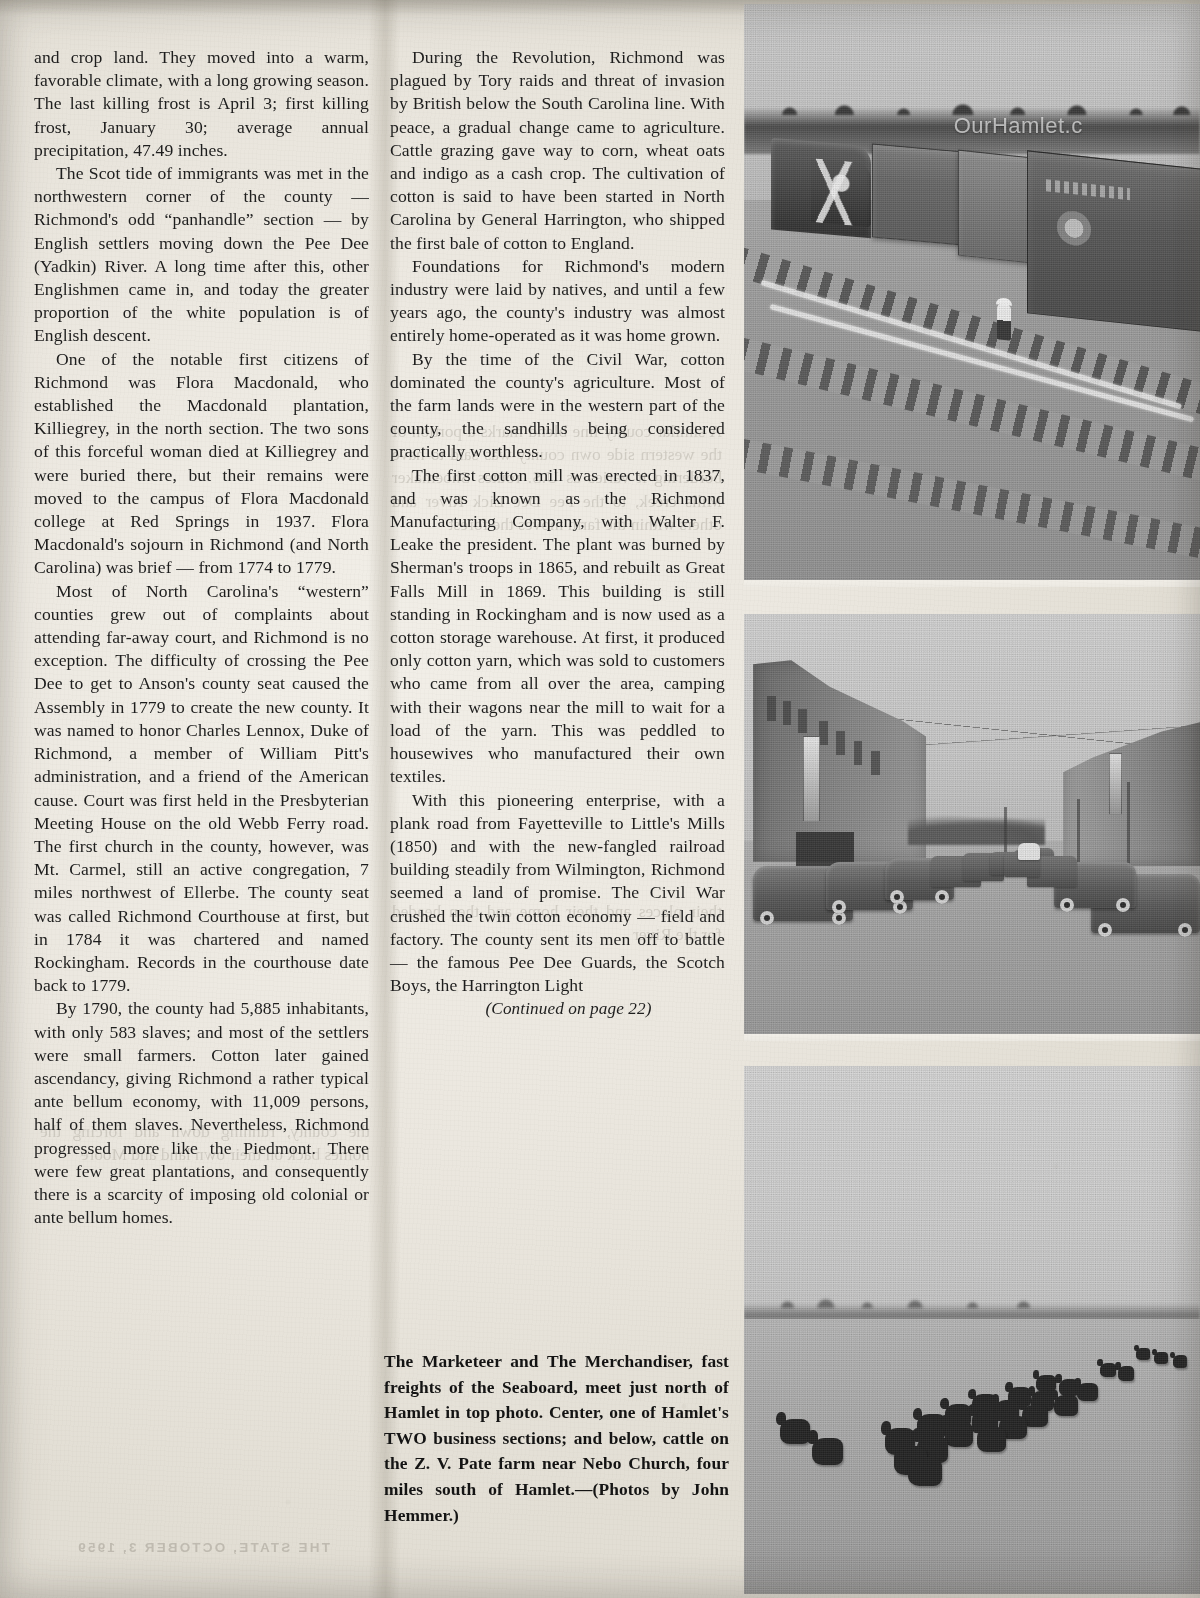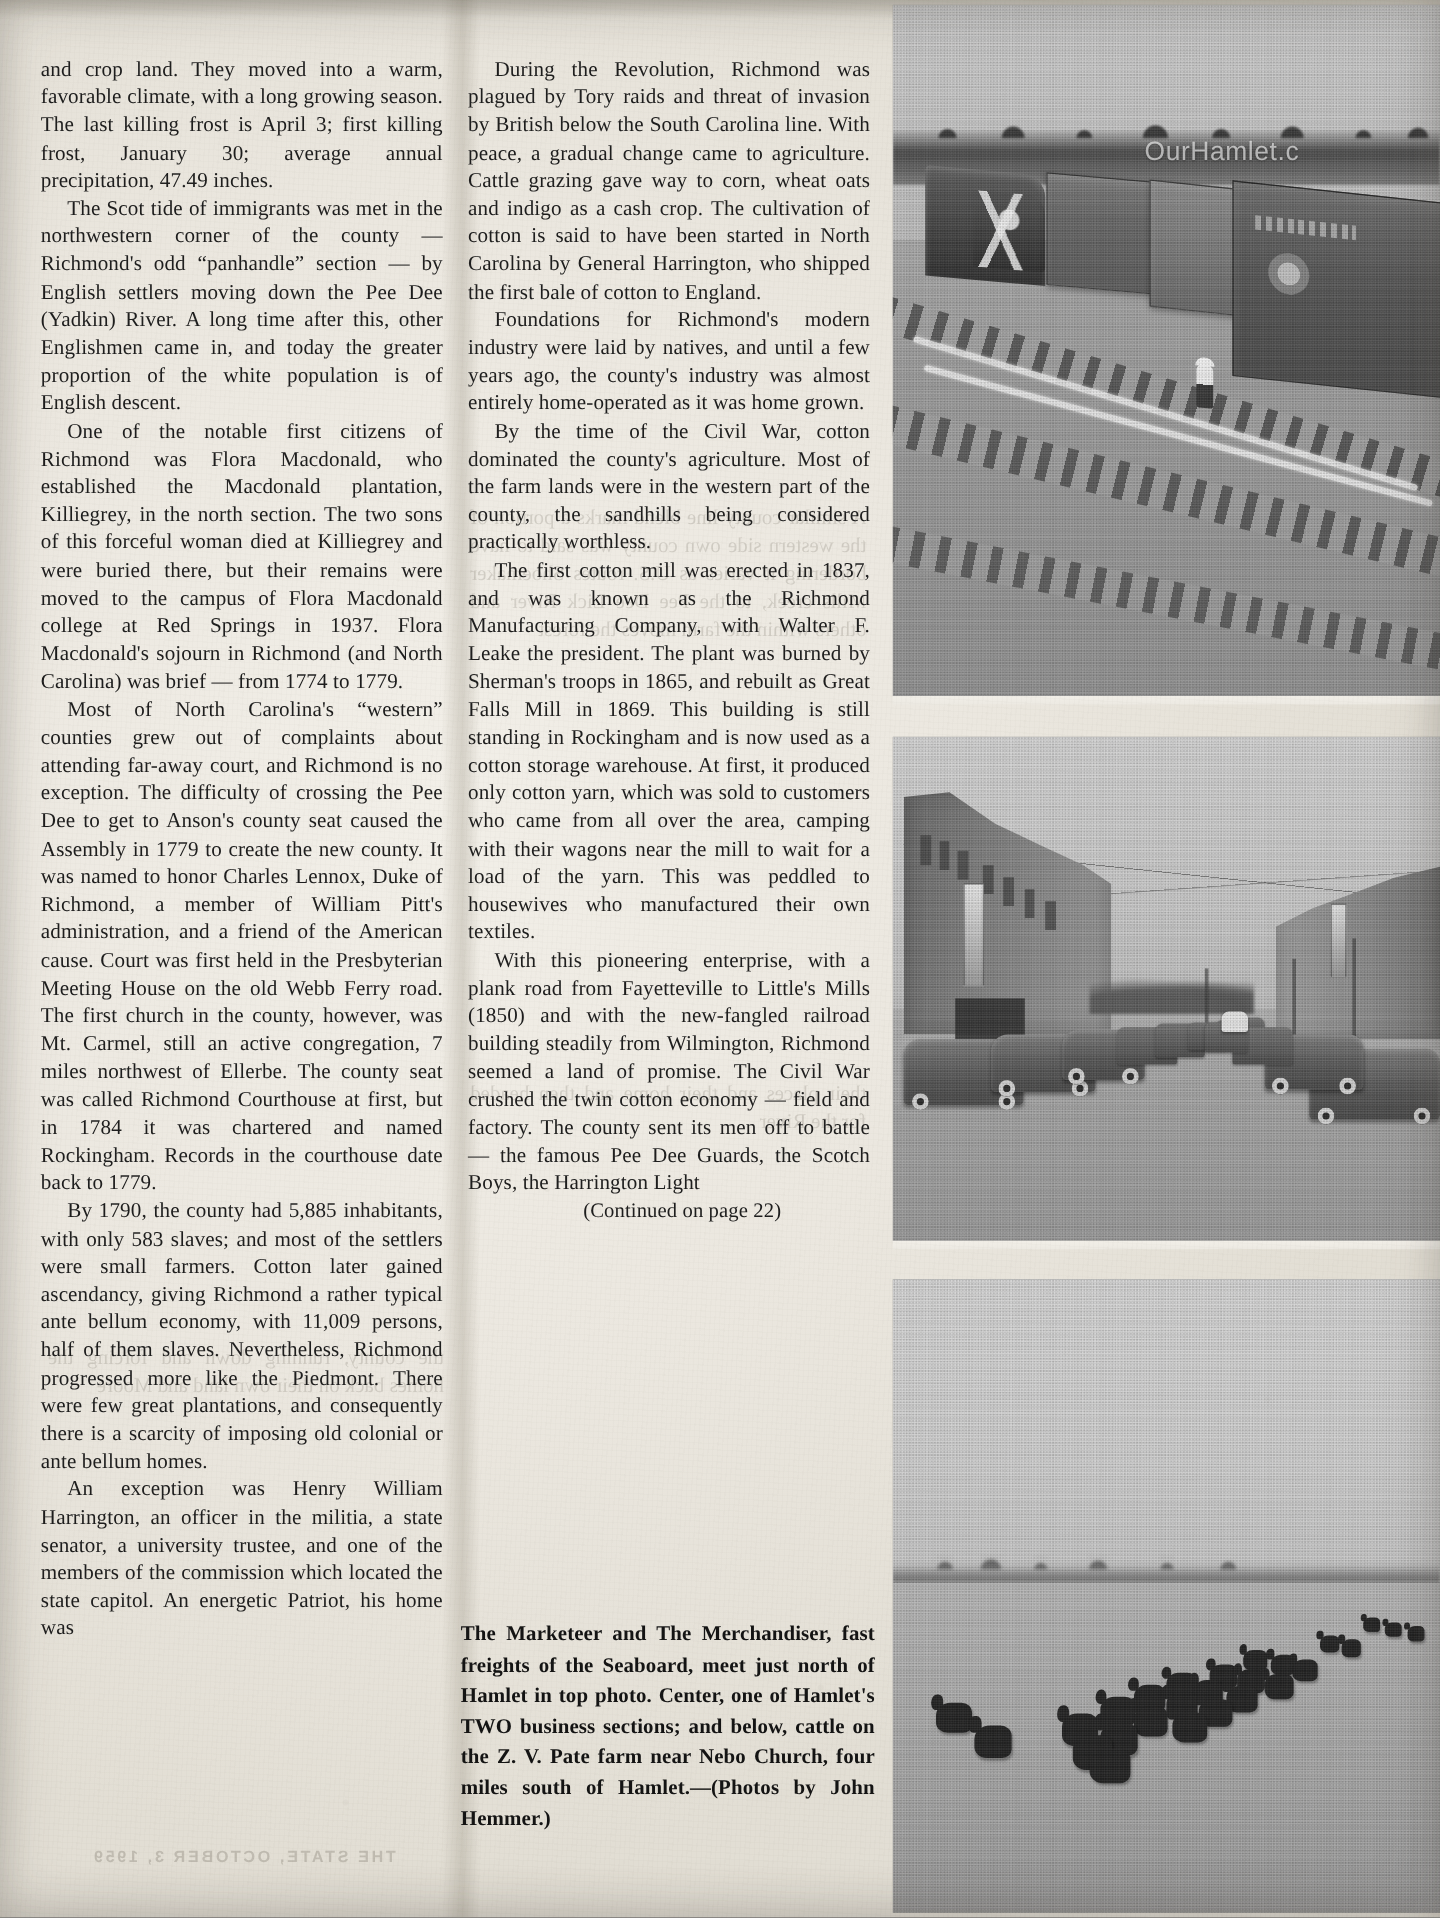--- a/index.html
+++ b/index.html
@@ -85,20 +85,21 @@
     margin: 0;
     text-indent: 22px;
     hyphens: manual;
   }
   .col p.noindent { text-indent: 0; }
 
   .continued {
     margin-top: 13px;
     text-align: center;
     text-indent: 0;
+    font-style: italic;
     font-size: 17.2px;
   }
 
   .caption {
     position: absolute;
     left: 384px;
     top: 1349px;
     width: 345px;
     z-index: 10;
     font-weight: bold;
@@ -391,21 +392,20 @@
 <div class="page">
 
   <div class="top-edge"></div>
 
   <div class="col col1">
     <p class="noindent">and crop land. They moved into a warm, favorable climate, with a long growing season. The last killing frost is April 3; first killing frost, January 30; average annual precipitation, 47.49 inches.</p>
     <p>The Scot tide of immigrants was met in the northwestern corner of the county — Richmond's odd “panhandle” section — by English settlers moving down the Pee Dee (Yadkin) River. A long time after this, other Englishmen came in, and today the greater proportion of the white population is of English descent.</p>
     <p>One of the notable first citizens of Richmond was Flora Macdonald, who established the Macdonald plantation, Killiegrey, in the north section. The two sons of this forceful woman died at Killiegrey and were buried there, but their remains were moved to the campus of Flora Macdonald college at Red Springs in 1937. Flora Macdonald's sojourn in Richmond (and North Carolina) was brief — from 1774 to 1779.</p>
     <p>Most of North Carolina's “western” counties grew out of complaints about attending far-away court, and Richmond is no exception. The difficulty of crossing the Pee Dee to get to Anson's county seat caused the Assembly in 1779 to create the new county. It was named to honor Charles Lennox, Duke of Richmond, a member of William Pitt's administration, and a friend of the American cause. Court was first held in the Presbyterian Meeting House on the old Webb Ferry road. The first church in the county, however, was Mt. Carmel, still an active congregation, 7 miles northwest of Ellerbe. The county seat was called Richmond Courthouse at first, but in 1784 it was chartered and named Rockingham. Records in the courthouse date back to 1779.</p>
     <p>By 1790, the county had 5,885 inhabitants, with only 583 slaves; and most of the settlers were small farmers. Cotton later gained ascendancy, giving Richmond a rather typical ante bellum economy, with 11,009 persons, half of them slaves. Nevertheless, Richmond progressed more like the Piedmont. There were few great plantations, and consequently there is a scarcity of imposing old colonial or ante bellum homes.</p>
-    <p>An exception was Henry William Harrington, an officer in the militia, a state senator, a university trustee, and one of the members of the commission which located the state capitol. An energetic Patriot, his home was</p>
   </div>
 
   <div class="col col2">
     <p>During the Revolution, Richmond was plagued by Tory raids and threat of invasion by British below the South Carolina line. With peace, a gradual change came to agriculture. Cattle grazing gave way to corn, wheat oats and indigo as a cash crop. The cultivation of cotton is said to have been started in North Carolina by General Harrington, who shipped the first bale of cotton to England.</p>
     <p>Foundations for Richmond's modern industry were laid by natives, and until a few years ago, the county's industry was almost entirely home-operated as it was home grown.</p>
     <p>By the time of the Civil War, cotton dominated the county's agriculture. Most of the farm lands were in the western part of the county, the sandhills being considered practically worthless.</p>
     <p>The first cotton mill was erected in 1837, and was known as the Richmond Manufacturing Company, with Walter F. Leake the president. The plant was burned by Sherman's troops in 1865, and rebuilt as Great Falls Mill in 1869. This building is still standing in Rockingham and is now used as a cotton storage warehouse. At first, it produced only cotton yarn, which was sold to customers who came from all over the area, camping with their wagons near the mill to wait for a load of the yarn. This was peddled to housewives who manufactured their own textiles.</p>
     <p>With this pioneering enterprise, with a plank road from Fayetteville to Little's Mills (1850) and with the new-fangled railroad building steadily from Wilmington, Richmond seemed a land of promise. The Civil War crushed the twin cotton economy — field and factory. The county sent its men off to battle — the famous Pee Dee Guards, the Scotch Boys, the Harrington Light</p>
     <p class="continued">(Continued on page 22)</p>
   </div>

